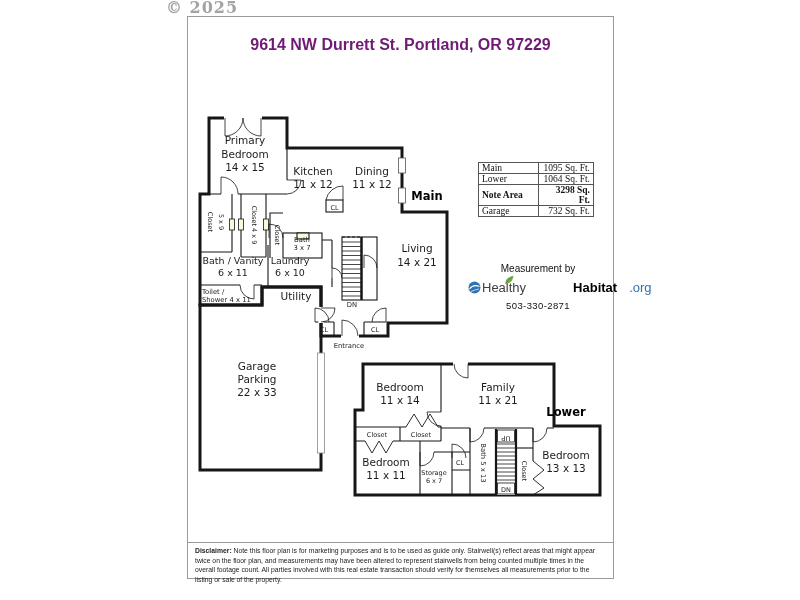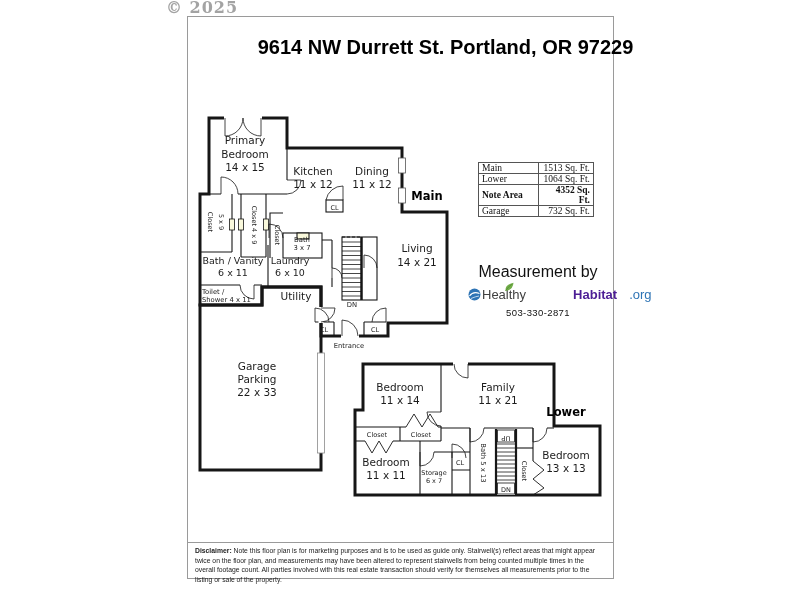--- a/index.html
+++ b/index.html
@@ -1,43 +1,43 @@
 <!DOCTYPE html>
 <html><head>
 <meta charset="utf-8">
 <style>
   html,body{margin:0;padding:0;background:#fff;}
   .stage{position:relative;width:800px;height:600px;background:#fff;font-family:"Liberation Sans",sans-serif;overflow:hidden;}
   .copyright{position:absolute;left:166px;top:-2px;font:bold 16px "DejaVu Serif",serif;color:#a3a3a3;letter-spacing:1px;}
   .sheet{position:absolute;left:187px;top:16px;width:427px;height:563px;border:1px solid #9a9a9a;background:#fff;box-sizing:border-box;}
-  .title{position:absolute;left:187px;top:36px;width:427px;text-align:center;font-size:20px;font-weight:bold;color:#000000;padding-left:45px;}
+  .title{position:absolute;left:187px;top:36px;width:427px;text-align:center;font-size:16px;font-weight:bold;color:#701a75;}
   svg.plan{position:absolute;left:0;top:0;}
   svg .wall3{fill:none;stroke:#161616;stroke-width:3;stroke-linejoin:miter;}
   svg .wall{fill:none;stroke:#161616;stroke-width:1.1;}
   svg .arc{fill:none;stroke:#161616;stroke-width:0.8;}
   svg .zig{fill:none;stroke:#161616;stroke-width:0.9;}
   svg text{fill:#1c1c1c;font-family:"DejaVu Sans",sans-serif;text-anchor:middle;}
   svg text.rm{font-size:10.5px;}
   svg text.md{font-size:9.5px;}
   svg text.sm{font-size:6.8px;}
   svg text.cl{font-size:6.5px;}
   svg text.tag{font-size:11.5px;font-weight:bold;fill:#000;}
   svg text.start{text-anchor:start;}
   .area-table{position:absolute;left:478px;top:162px;border-collapse:collapse;font-family:"Liberation Serif",serif;font-size:9.5px;color:#111;border:1.5px solid #333;}
   .area-table td{border:1px solid #555;padding:0 3px;height:10px;line-height:10px;}
   .area-table td.lbl{width:53px;text-align:left;}
   .area-table td.val{width:48px;text-align:right;}
   .area-table tr.total-row td{font-weight:bold;}
   .garage-table{top:205px;}
   .measure{position:absolute;left:468px;top:263px;width:140px;text-align:center;color:#000;}
-  .measure .heading{font-size:16px;color:#111;}
+  .measure .heading{font-size:10px;color:#111;}
   .logo-line{position:relative;margin-top:6px;font-size:13px;white-space:nowrap;}
   .logo-line .g-icon{vertical-align:-2px;margin-right:1px;}
   .lg1{color:#404040;}
-  .lg2{color:#4c1d95;font-weight:bold;margin-left:47px;}
+  .lg2{color:#000000;font-weight:bold;margin-left:47px;}
   .lg3{color:#2e74b5;padding-left:12px;}
   .leaf{position:absolute;left:36px;top:-5px;}
   .phone{margin-top:5px;font-size:9.5px;letter-spacing:0.4px;color:#111;}
   .disclaimer{position:absolute;left:187px;top:542px;width:427px;height:37px;border:1px solid #9a9a9a;box-sizing:border-box;padding:3px 7px 0 7px;font-size:6.8px;line-height:1.42;color:#222;}
   .disclaimer .dlabel{font-weight:bold;}
 </style>
 </head>
 <body>
 
 <div class="stage">
@@ -198,29 +198,29 @@
       <text class="cl" x="524" y="473" transform="rotate(90 524 471)">Closet</text>
       <text class="rm" x="566" y="459">Bedroom</text>
       <text class="rm" x="566" y="472">13 x 13</text>
     </g>
   </svg>
 
   <table class="area-table">
     <tbody>
       <tr>
         <td class="lbl">Main</td>
-        <td class="val">1513 Sq. Ft.</td>
+        <td class="val">1095 Sq. Ft.</td>
       </tr>
       <tr>
         <td class="lbl">Lower</td>
         <td class="val">1064 Sq. Ft.</td>
       </tr>
       <tr class="total-row">
         <td class="lbl">Note Area</td>
-        <td class="val">4352 Sq. Ft.</td>
+        <td class="val">3298 Sq. Ft.</td>
       </tr>
     </tbody>
   </table>
 
   <table class="area-table garage-table">
     <tbody>
       <tr>
         <td class="lbl">Garage</td>
         <td class="val">732 Sq. Ft.</td>
       </tr>

